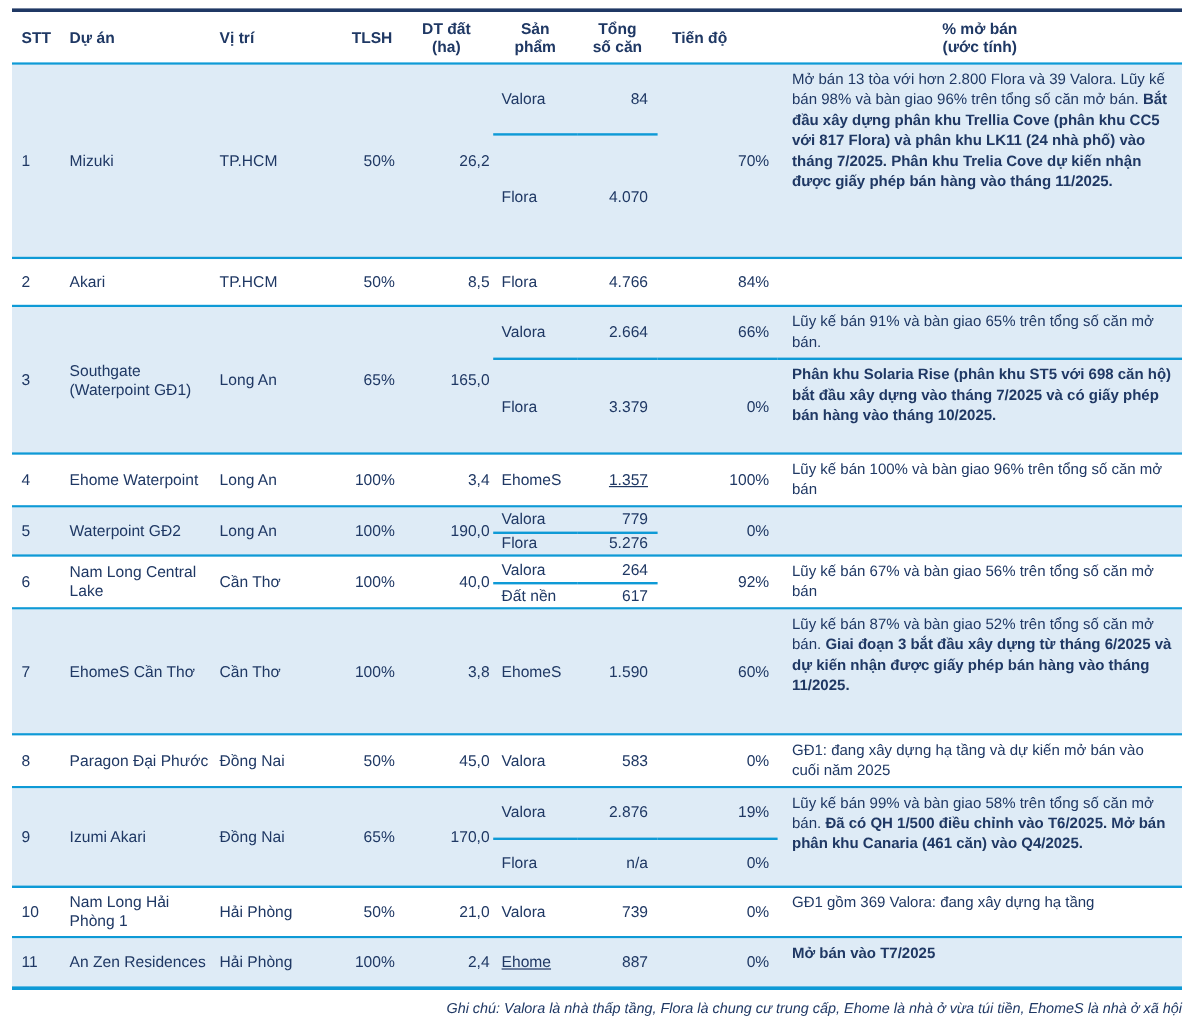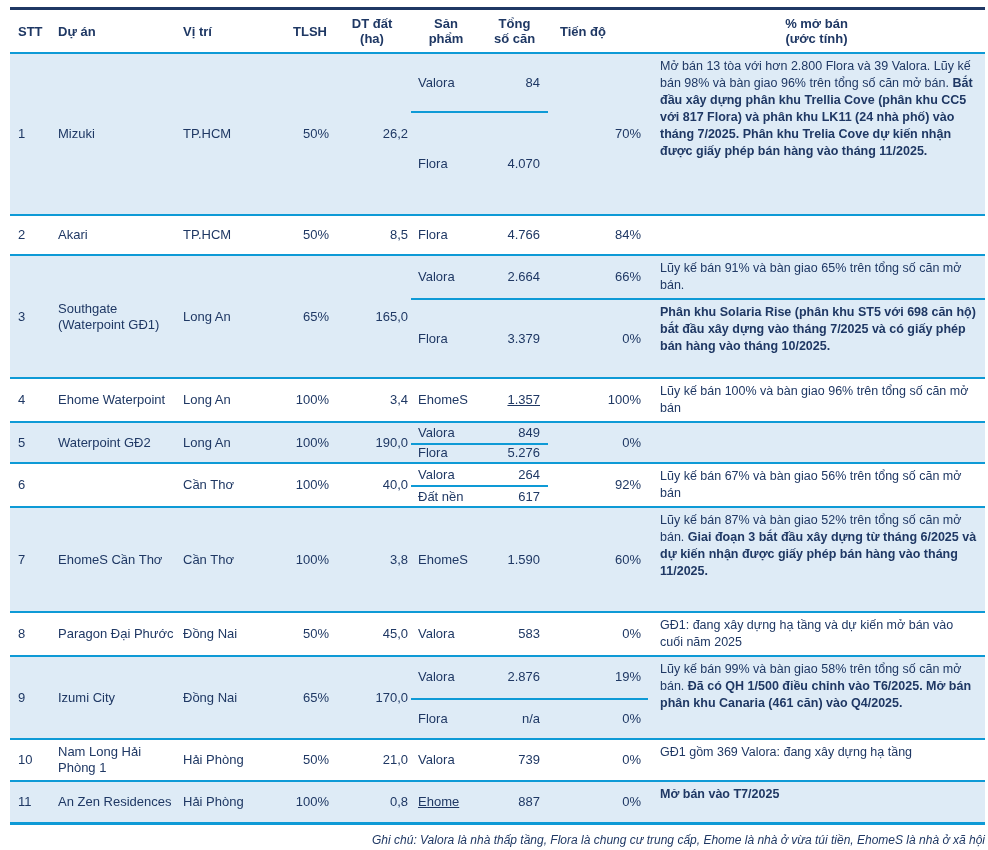--- a/index.html
+++ b/index.html
@@ -146,29 +146,30 @@
           <div class="cell col-prog" style="grid-column: 9;"><span class="seg">Lũy kế bán 100% và bàn giao 96% trên tổng số căn mở bán</span></div>
         </div>
         <div class="grid-row shaded" style="min-height: 39px;">
           <div class="cell col-stt" style="grid-column: 1;">5</div>
           <div class="cell col-project" style="grid-column: 2;">Waterpoint GĐ2</div>
           <div class="cell col-loc" style="grid-column: 3;">Long An</div>
           <div class="cell col-tlsh" style="grid-column: 4;">100%</div>
           <div class="cell col-area" style="grid-column: 5;">190,0</div>
           <div class="subgrid" style="grid-template-columns: 70px 67px; grid-column: 6 / 8; grid-template-rows: 1fr 1fr;">
             <div class="cell col-prod">Valora</div>
-            <div class="cell col-units">849</div>
+            <div class="cell col-units">779</div>
             <div class="cell col-prod sub-divider">Flora</div>
             <div class="cell col-units sub-divider">5.276</div>
           </div>
           <div class="cell col-pct" style="grid-column: 8;">0%</div>
           <div class="cell col-prog" style="grid-column: 9;"></div>
         </div>
         <div class="grid-row" style="min-height: 39px;">
           <div class="cell col-stt" style="grid-column: 1;">6</div>
+          <div class="cell col-project" style="grid-column: 2;">Nam Long Central Lake</div>
           <div class="cell col-loc" style="grid-column: 3;">Cần Thơ</div>
           <div class="cell col-tlsh" style="grid-column: 4;">100%</div>
           <div class="cell col-area" style="grid-column: 5;">40,0</div>
           <div class="subgrid" style="grid-template-columns: 70px 67px; grid-column: 6 / 8; grid-template-rows: 1fr 1fr;">
             <div class="cell col-prod">Valora</div>
             <div class="cell col-units">264</div>
             <div class="cell col-prod sub-divider">Đất nền</div>
             <div class="cell col-units sub-divider">617</div>
           </div>
           <div class="cell col-pct" style="grid-column: 8;">92%</div>
@@ -191,21 +192,21 @@
           <div class="cell col-loc" style="grid-column: 3;">Đồng Nai</div>
           <div class="cell col-tlsh" style="grid-column: 4;">50%</div>
           <div class="cell col-area" style="grid-column: 5;">45,0</div>
           <div class="cell col-prod" style="grid-column: 6;">Valora</div>
           <div class="cell col-units" style="grid-column: 7;">583</div>
           <div class="cell col-pct" style="grid-column: 8;">0%</div>
           <div class="cell col-prog" style="grid-column: 9;"><span class="seg">GĐ1: đang xây dựng hạ tầng và dự kiến mở bán vào cuối năm 2025</span></div>
         </div>
         <div class="grid-row shaded" style="min-height: 81px;">
           <div class="cell col-stt" style="grid-column: 1;">9</div>
-          <div class="cell col-project" style="grid-column: 2;">Izumi City</div>
+          <div class="cell col-project" style="grid-column: 2;">Izumi Akari</div>
           <div class="cell col-loc" style="grid-column: 3;">Đồng Nai</div>
           <div class="cell col-tlsh" style="grid-column: 4;">65%</div>
           <div class="cell col-area" style="grid-column: 5;">170,0</div>
           <div class="subgrid" style="grid-template-columns: 70px 67px 100px; grid-column: 6 / 9; grid-template-rows: 1fr 1fr;">
             <div class="cell col-prod">Valora</div>
             <div class="cell col-units">2.876</div>
             <div class="cell col-pct">19%</div>
             <div class="cell col-prod sub-divider">Flora</div>
             <div class="cell col-units sub-divider">n/a</div>
             <div class="cell col-pct sub-divider">0%</div>
@@ -221,21 +222,21 @@
           <div class="cell col-prod" style="grid-column: 6;">Valora</div>
           <div class="cell col-units" style="grid-column: 7;">739</div>
           <div class="cell col-pct" style="grid-column: 8;">0%</div>
           <div class="cell col-prog" style="grid-column: 9;"><span class="seg">GĐ1 gồm 369 Valora: đang xây dựng hạ tầng</span></div>
         </div>
         <div class="grid-row shaded" style="min-height: 40px;">
           <div class="cell col-stt" style="grid-column: 1;">11</div>
           <div class="cell col-project" style="grid-column: 2;">An Zen Residences</div>
           <div class="cell col-loc" style="grid-column: 3;">Hải Phòng</div>
           <div class="cell col-tlsh" style="grid-column: 4;">100%</div>
-          <div class="cell col-area" style="grid-column: 5;">0,8</div>
+          <div class="cell col-area" style="grid-column: 5;">2,4</div>
           <div class="cell col-prod" style="grid-column: 6; text-decoration: underline;">Ehome</div>
           <div class="cell col-units" style="grid-column: 7;">887</div>
           <div class="cell col-pct" style="grid-column: 8;">0%</div>
           <div class="cell col-prog" style="grid-column: 9;"><span class="seg-bold">Mở bán vào T7/2025</span></div>
         </div>
       </div>
   </div>
 
   <div class="notes">
     <div>Ghi chú: Valora là nhà thấp tầng, Flora là chung cư trung cấp, Ehome là nhà ở vừa túi tiền, EhomeS là nhà ở xã hội</div>

